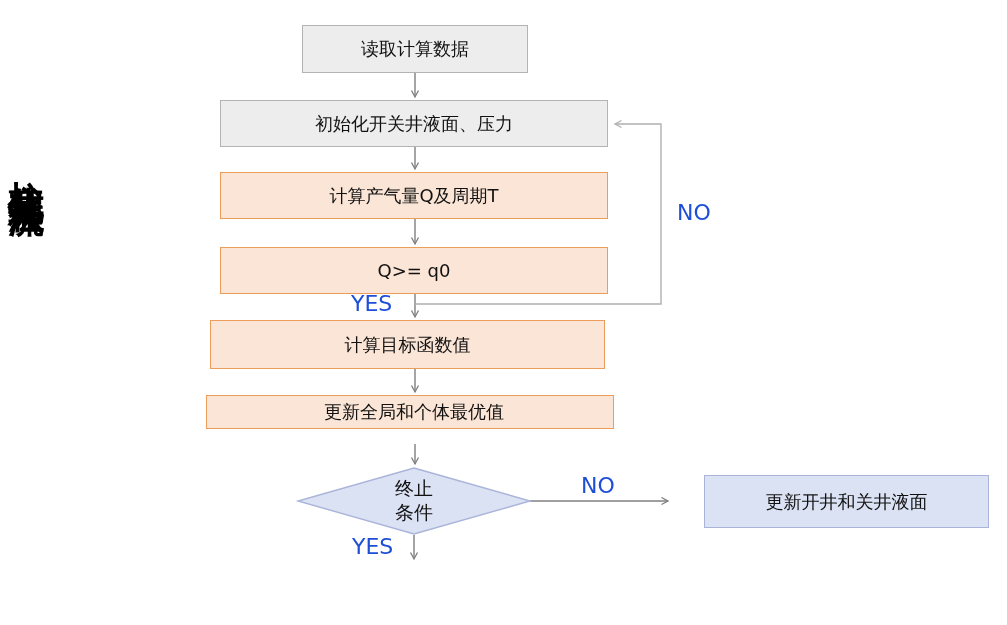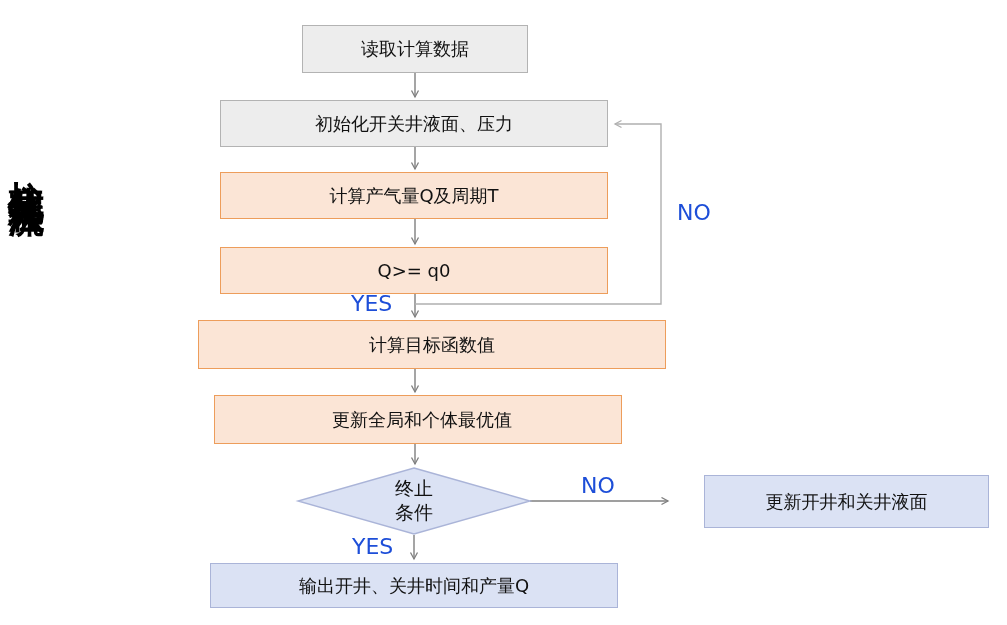--- a/index.html
+++ b/index.html
@@ -49,22 +49,22 @@
     color: #111111;
     white-space: nowrap;
   }
   .gray   { background: var(--gray-fill);   border: 1.5px solid var(--gray-border); }
   .orange { background: var(--orange-fill); border: 1.5px solid var(--orange-border); }
   .blue   { background: var(--blue-fill);   border: 1.5px solid var(--blue-border); }
   #n-read { left: 302px; top: 25px;  width: 226px; height: 48px; }
   #n-init { left: 220px; top: 100px; width: 388px; height: 47px; }
   #n-q    { left: 220px; top: 172px; width: 388px; height: 47px; }
   #n-cond { left: 220px; top: 247px; width: 388px; height: 47px; text-align: right; }
-  #n-obj  { left: 198px; top: 320px; width: 468px; height: 49px; }
-  #n-best { left: 214px; top: 395px; width: 408px; height: 49px; padding-left: 8px; }
+  #n-obj  { left: 210px; top: 320px; width: 395px; height: 49px; }
+  #n-best { left: 206px; top: 395px; width: 408px; height: 34px; padding-left: 8px; }
   #n-upd  { left: 672px; top: 475px; width: 285px; height: 53px; margin-left: 32px; }
   #n-out  { left: 210px; top: 563px; width: 408px; height: 45px; }
   .diamond-text {
     position: absolute;
     left: 354px;
     top: 470px;
     width: 120px;
     height: 62px;
     display: flex;
     flex-direction: column;
@@ -115,21 +115,20 @@
     <polygon class="diamond-poly" points="414,468 530,501 414,534 298,501"></polygon>
   </svg>
 
   <div class="node gray" id="n-read">读取计算数据</div>
   <div class="node gray" id="n-init">初始化开关井液面、压力</div>
   <div class="node orange" id="n-q">计算产气量Q及周期T</div>
   <div class="node orange" id="n-cond">Q&gt;= q0</div>
   <div class="node orange" id="n-obj">计算目标函数值</div>
   <div class="node orange" id="n-best">更新全局和个体最优值</div>
   <div class="node blue" id="n-upd">更新开井和关井液面</div>
-  <div class="node blue" id="n-out">输出开井、关井时间和产量Q</div>
 
   <div class="diamond-text">
     <span>终止</span>
     <span>条件</span>
   </div>
 
   <div class="edge-label" id="lbl-no-loop">NO</div>
   <div class="edge-label" id="lbl-yes-q">YES</div>
   <div class="edge-label" id="lbl-no-term">NO</div>
   <div class="edge-label" id="lbl-yes-term">YES</div>

